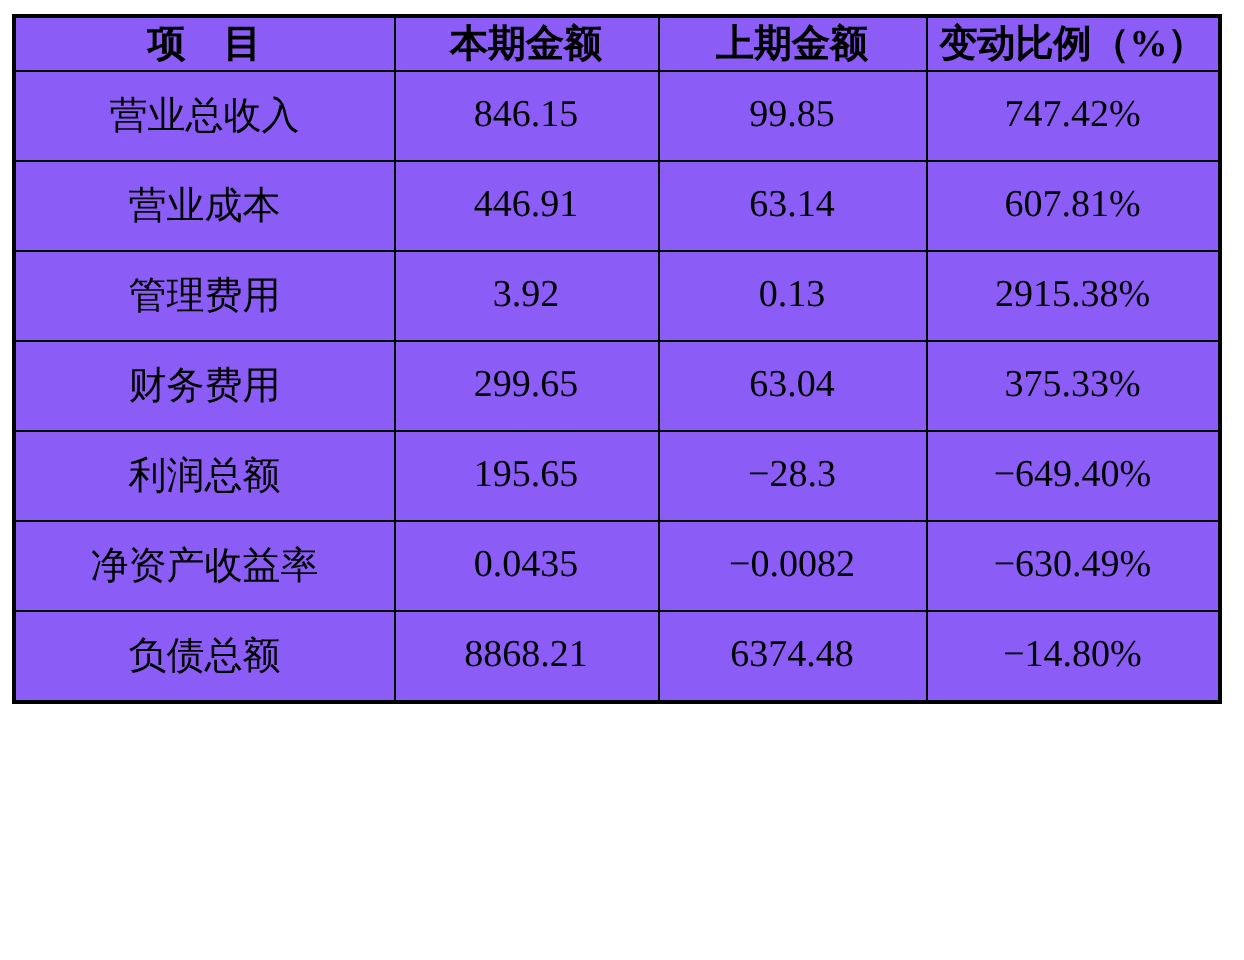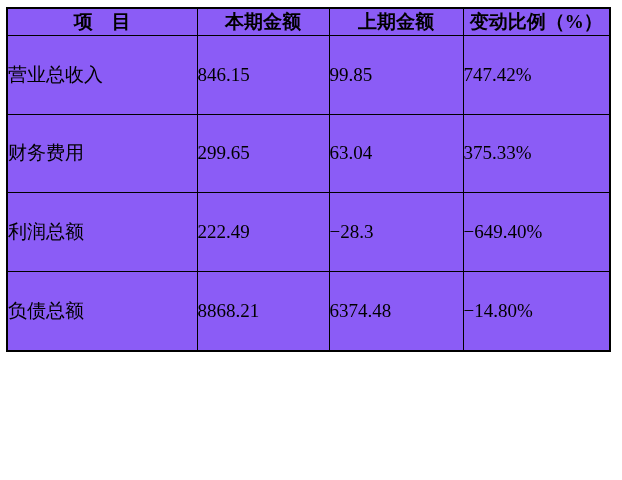--- a/index.html
+++ b/index.html
@@ -33,26 +33,26 @@
     padding: 0;
     overflow: hidden;
     white-space: nowrap;
   }
   table.fin-table th {
     font-weight: bold;
     text-align: center;
     vertical-align: middle;
   }
   td.cell-item {
-    text-align: left;
+    text-align: center;
     padding-left: 7px;
     vertical-align: middle;
   }
   td.cell-num {
-    text-align: left;
+    text-align: center;
     padding-right: 7px;
     vertical-align: middle;
   }
 </style>
 </head>
 <body>
 
 <table class="fin-table">
   <colgroup>
     <col style="width:190px">
@@ -69,30 +69,48 @@
     </tr>
   </thead>
   <tbody>
     <tr>
       <td class="cell-item">营业总收入</td>
       <td class="cell-num">846.15</td>
       <td class="cell-num">99.85</td>
       <td class="cell-num">747.42%</td>
     </tr>
     <tr>
+      <td class="cell-item">营业成本</td>
+      <td class="cell-num">446.91</td>
+      <td class="cell-num">63.14</td>
+      <td class="cell-num">607.81%</td>
+    </tr>
+    <tr>
+      <td class="cell-item">管理费用</td>
+      <td class="cell-num">3.92</td>
+      <td class="cell-num">0.13</td>
+      <td class="cell-num">2915.38%</td>
+    </tr>
+    <tr>
       <td class="cell-item">财务费用</td>
       <td class="cell-num">299.65</td>
       <td class="cell-num">63.04</td>
       <td class="cell-num">375.33%</td>
     </tr>
     <tr>
       <td class="cell-item">利润总额</td>
-      <td class="cell-num">222.49</td>
+      <td class="cell-num">195.65</td>
       <td class="cell-num">−28.3</td>
       <td class="cell-num">−649.40%</td>
+    </tr>
+    <tr>
+      <td class="cell-item">净资产收益率</td>
+      <td class="cell-num">0.0435</td>
+      <td class="cell-num">−0.0082</td>
+      <td class="cell-num">−630.49%</td>
     </tr>
     <tr>
       <td class="cell-item">负债总额</td>
       <td class="cell-num">8868.21</td>
       <td class="cell-num">6374.48</td>
       <td class="cell-num">−14.80%</td>
     </tr>
   </tbody>
 </table>
 

